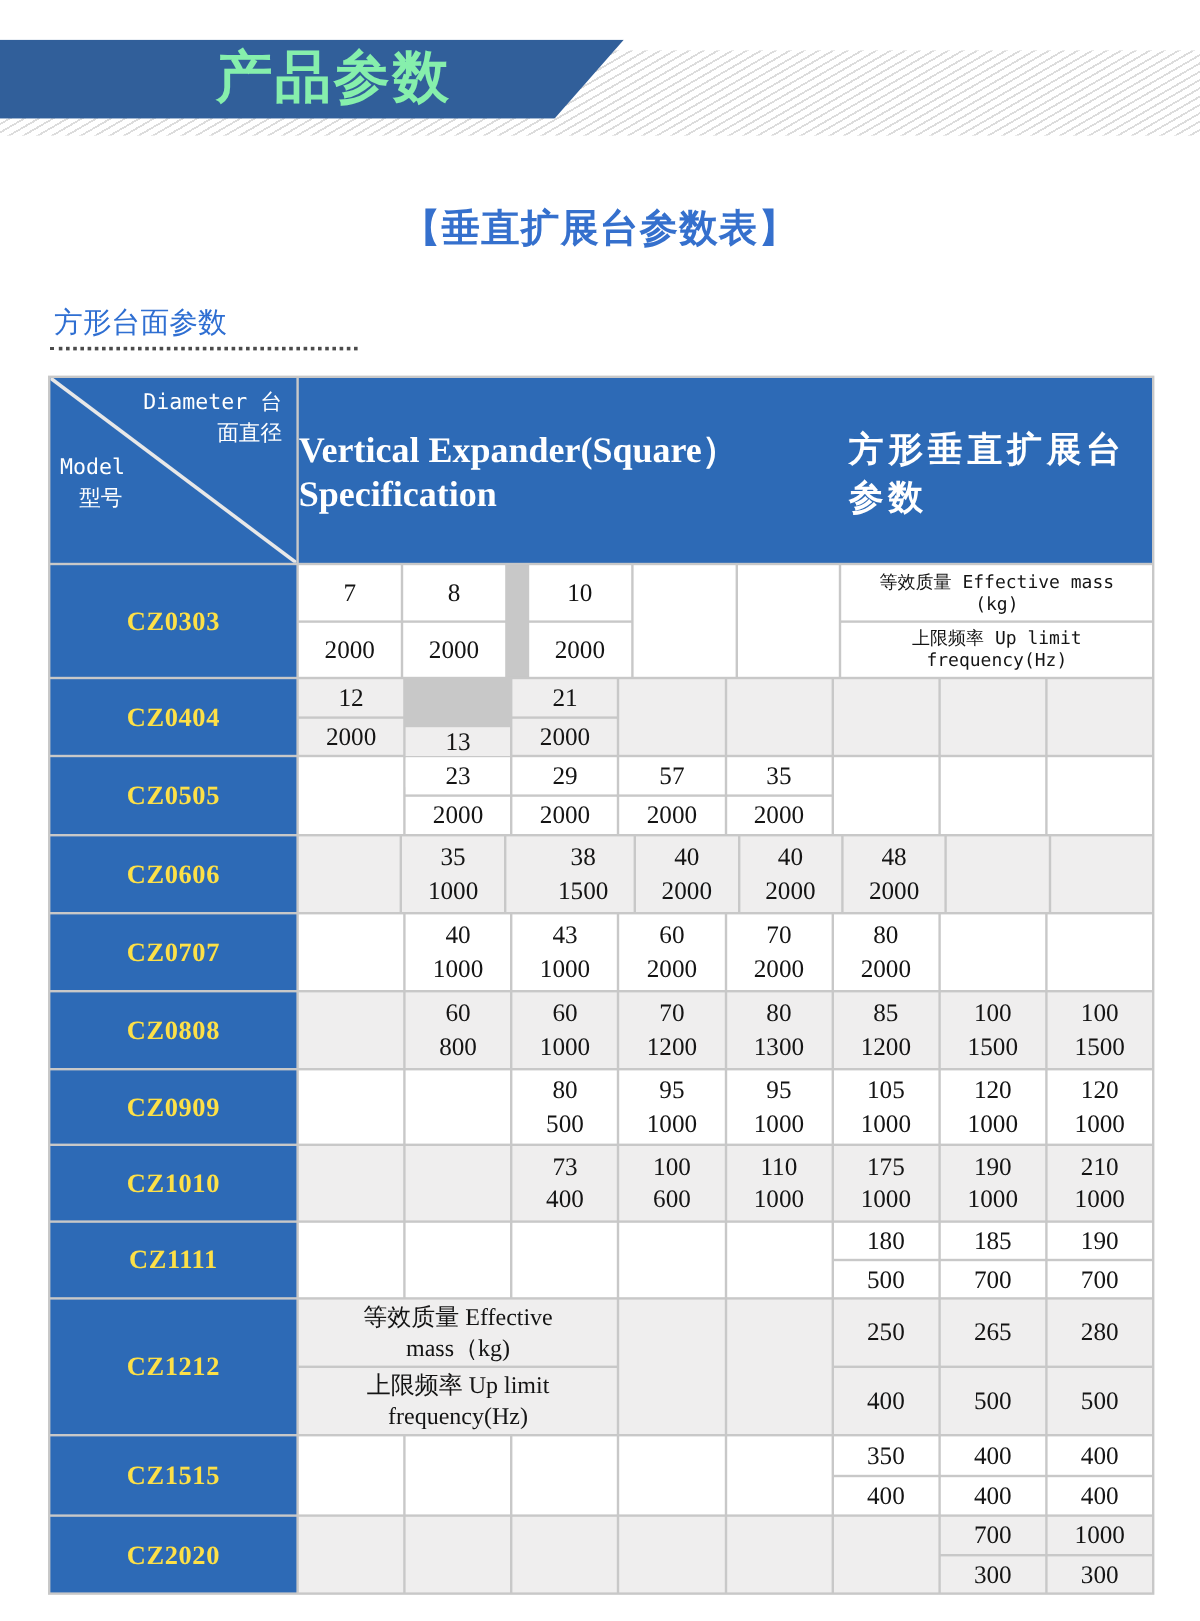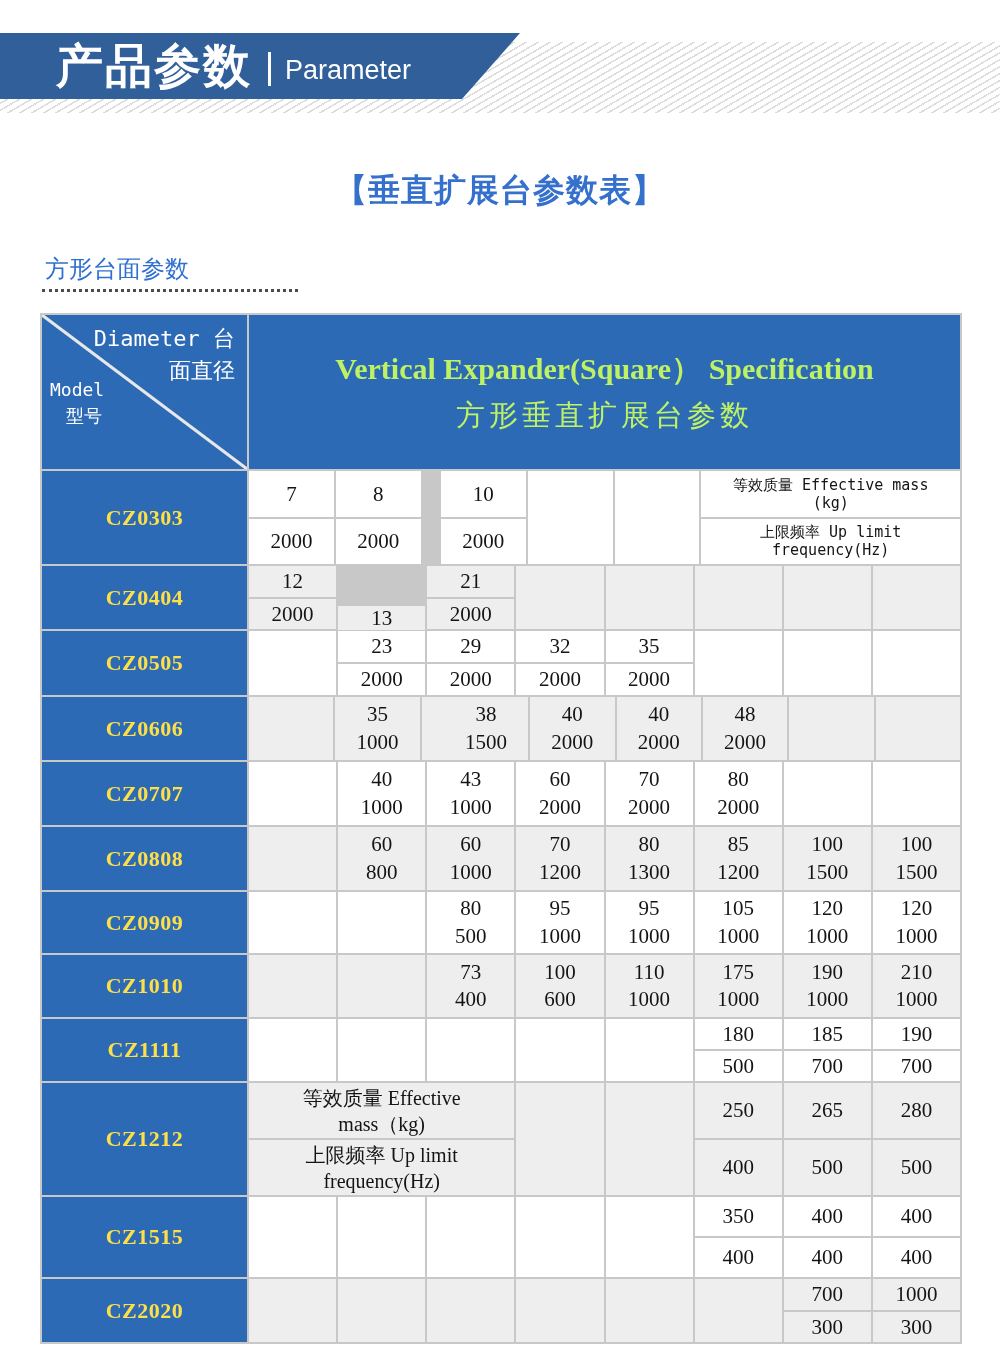--- a/index.html
+++ b/index.html
@@ -4,21 +4,21 @@
 <style>
   html,body{margin:0;padding:0;background:#fff;}
   .page{position:relative;width:1000px;height:1351px;background:#fff;overflow:hidden;
         font-family:"Liberation Sans",sans-serif;}
 
   
   .hatch{position:absolute;top:42px;left:0;width:1000px;height:71px;
          background:repeating-linear-gradient(150deg,#ffffff 0 4.5px,#dcdcdc 4.5px 6px);}
   .banner{position:absolute;top:33px;left:0;width:520px;height:66px;background:#315f9a;
           clip-path:polygon(0 0,100% 0,calc(100% - 58px) 100%,0 100%);
-          display:flex;align-items:center;padding-left:56px;box-sizing:border-box;color:#ffffff;}
+          display:flex;align-items:center;padding-left:36px;box-sizing:border-box;color:#86efac;flex-direction:column;}
   .banner-cn{font-size:47px;font-weight:700;letter-spacing:2px;font-family:"Liberation Sans",sans-serif;}
   .banner-sep{width:3px;height:34px;background:#fff;margin:6px 14px 0 16px;}
   .banner-en{font-size:27px;font-weight:400;margin-top:8px;}
 
   
   .page-title{position:absolute;top:169px;left:0;width:100%;text-align:center;
               font-size:32px;font-weight:700;color:#3570cd;letter-spacing:1px;}
   .section-label{position:absolute;top:253px;left:45px;font-size:24px;color:#2f6fd2;}
   .dotted{position:absolute;top:289px;left:42px;width:256px;height:0;border-bottom:3px dotted #4b4b4b;}
 
@@ -26,28 +26,28 @@
   .t-table{position:absolute;top:313px;left:40px;width:922px;box-sizing:border-box;
            background:#c8c8c8;padding:2px;display:flex;flex-direction:column;gap:2px;}
   .t-row{display:flex;gap:2px;}
   .t-header{height:154px;}
   .cell{box-sizing:border-box;}
   .model-cell{flex:0 0 205px;background:#2d6ab6;color:#fde047;display:flex;align-items:center;justify-content:center;
               font-family:"Liberation Serif",serif;font-weight:700;font-size:22px;letter-spacing:.5px;}
   .corner-cell{flex:0 0 205px;background:#2d6ab6;position:relative;color:#fff;}
   .corner-cell svg{position:absolute;top:0;left:0;width:100%;height:100%;}
   .corner-tr{position:absolute;top:8px;right:12px;text-align:right;
-             font-family:"DejaVu Sans Mono",monospace;font-size:22px;line-height:1.45;}
+             font-family:"DejaVu Sans Mono",monospace;font-size:18px;line-height:1.45;}
   .corner-bl{position:absolute;top:62px;left:8px;text-align:left;
              font-family:"DejaVu Sans Mono",monospace;font-size:18px;line-height:1.45;}
   .corner-bl div:last-child{margin-left:16px;}
-  .header-cell{flex:1 1 0;background:#2d6ab6;color:#bef264;display:flex;flex-direction:column;
+  .header-cell{flex:1 1 0;background:#2d6ab6;color:#ffffff;display:flex;
                align-items:center;justify-content:center;}
   .header-cell .h1{font-family:"Liberation Serif",serif;font-weight:700;font-size:30px;}
-  .header-cell .h2{font-family:"Liberation Serif",serif;font-weight:400;font-size:29px;letter-spacing:4px;margin-top:6px;}
+  .header-cell .h2{font-family:"Liberation Serif",serif;font-weight:700;font-size:29px;letter-spacing:4px;margin-top:6px;}
 
   .cell.w{background:#ffffff;}
   .cell.g{background:#efeeee;}
   .cell.split{display:flex;flex-direction:column;gap:2px;background:#c8c8c8;}
   .half{flex:1;display:flex;flex-direction:column;align-items:center;justify-content:center;
         font-family:"Liberation Serif",serif;font-size:21px;color:#141414;line-height:1.15;}
   .cell.w .half{background:#ffffff;}
   .cell.g .half{background:#efeeee;}
   .cell.stack{display:flex;flex-direction:column;align-items:center;justify-content:center;
         font-family:"Liberation Serif",serif;font-size:21px;color:#141414;line-height:1.3;}
@@ -177,21 +177,21 @@
         <div class="cell split w" style="flex: 1 1 0px;">
           <div class="half">
             <div>29</div>
           </div>
           <div class="half">
             <div>2000</div>
           </div>
         </div>
         <div class="cell split w" style="flex: 1 1 0px;">
           <div class="half">
-            <div>32</div>
+            <div>57</div>
           </div>
           <div class="half">
             <div>2000</div>
           </div>
         </div>
         <div class="cell split w" style="flex: 1 1 0px;">
           <div class="half">
             <div>35</div>
           </div>
           <div class="half">
@@ -408,21 +408,21 @@
         </div>
         <div class="cell split g" style="flex: 1 1 0px;">
           <div class="half">
             <div>280</div>
           </div>
           <div class="half">
             <div>500</div>
           </div>
         </div>
       </div>
-      <div class="t-row" style="height: 80px;">
+      <div class="t-row" style="height: 65px;">
         <div class="cell model-cell">CZ1515</div>
         <div class="cell w" style="flex: 1 1 0px;"></div>
         <div class="cell w" style="flex: 1 1 0px;"></div>
         <div class="cell w" style="flex: 1 1 0px;"></div>
         <div class="cell w" style="flex: 1 1 0px;"></div>
         <div class="cell w" style="flex: 1 1 0px;"></div>
         <div class="cell split w" style="flex: 1 1 0px;">
           <div class="half">
             <div>350</div>
           </div>

